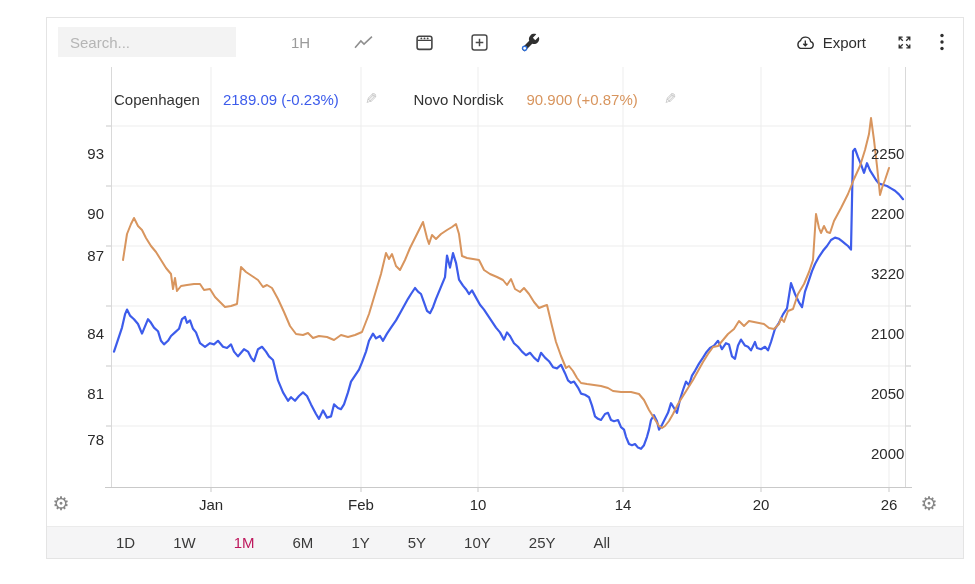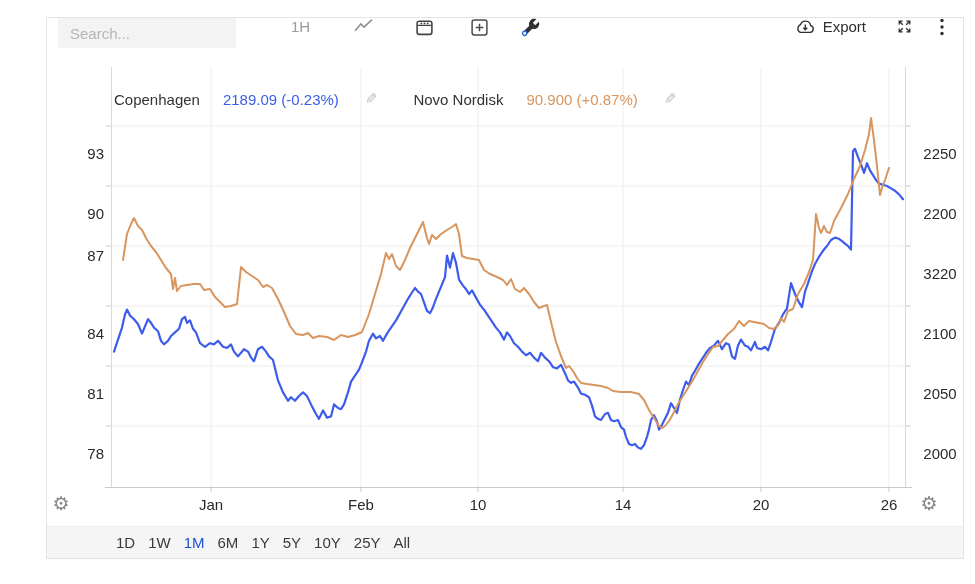--- a/index.html
+++ b/index.html
@@ -1,45 +1,45 @@
 <!DOCTYPE html>
 <html><head>
 <meta charset="utf-8">
 <style>
   html,body{margin:0;padding:0;background:#fff;font-family:"Liberation Sans",sans-serif;}
   .canvas{position:relative;width:975px;height:584px;background:#fff;overflow:hidden;}
   .widget{position:absolute;left:46px;top:17px;width:916px;height:540px;background:#fff;border:1px solid #e4e4e4;box-sizing:content-box;}
   
-  .toolbar{position:relative;height:48px;display:flex;align-items:flex-start;}
+  .toolbar{position:relative;height:48px;display:flex;align-items:center;}
   .search{margin-left:11px;width:178px;height:30px;background:#f3f3f3;border:none;outline:none;padding:0 12px;font-size:15px;color:#444;box-sizing:border-box;font-family:"Liberation Sans",sans-serif;}
   .search::placeholder{color:#b5b5b5;}
   .interval{margin-left:55px;color:#9b9b9b;font-size:15px;cursor:pointer;}
   .tb-icon{display:flex;align-items:center;justify-content:center;cursor:pointer;}
   .i-zigzag{margin-left:44px;}
   .i-cal{margin-left:42px;}
   .i-plus{margin-left:36px;}
   .i-wrench{margin-left:32px;}
   .export{margin-left:auto;display:flex;align-items:center;gap:6px;font-size:15px;color:#2f2f2f;cursor:pointer;}
   .i-full{margin-left:30px;}
   .i-kebab{margin-left:26px;margin-right:18px;}
   
   .chart-area{position:absolute;left:0;top:48px;width:916px;height:459px;}
   .chart-svg{position:absolute;left:64px;top:1px;overflow:visible;}
   .legend{position:absolute;left:67px;top:24px;display:flex;align-items:center;gap:26px;font-size:15px;white-space:nowrap;}
   .legend .lg-name{color:#333;}
   .legend .lg-val{margin-left:-3px;}
   .legend .lg-pencil{color:#c2c2c2;display:inline-block;transform:scaleX(-1);font-size:15px;cursor:pointer;margin-right:10px;}
   .axlabel{position:absolute;font-size:15px;color:#2a2a2a;line-height:20px;height:20px;margin-top:28px;}
   .axlabel.left{left:0;width:57px;text-align:right;}
-  .axlabel.right{left:868px;width:50px;text-align:center;}
+  .axlabel.right{left:824px;width:50px;text-align:left;}
   .gear{position:absolute;width:22px;height:22px;font-size:19px;line-height:22px;text-align:center;color:#868686;cursor:pointer;user-select:none;}
   .gear.gl{left:3px;top:427px;}
   .gear.gr{left:871px;top:427px;}
   
-  .footer{position:absolute;left:0;bottom:0;width:916px;height:32px;background:#f5f5f6;border-top:1px solid #ebebeb;display:flex;align-items:center;gap:13px;padding-left:69px;box-sizing:border-box;font-size:15px;color:#3a3a3a;}
+  .footer{position:absolute;left:0;bottom:0;width:916px;height:32px;background:#f5f5f6;border-top:1px solid #ebebeb;display:flex;align-items:center;gap:38px;padding-left:69px;box-sizing:border-box;font-size:15px;color:#3a3a3a;}
   .rangebtn{cursor:pointer;}
   svg{display:block;}
 </style>
 </head>
 <body>
 
 <div class="canvas">
   <div class="widget">
 
     <div class="toolbar">
@@ -153,38 +153,38 @@
           <span class="lg-name">Novo Nordisk</span>
           <span class="lg-val" style="color: rgb(216, 149, 94);">90.900 (+0.87%)</span>
           <span class="lg-pencil">✎</span>
         </div>
       <div>
           <div class="axlabel left" style="top: 50px;">93</div>
           <div class="axlabel left" style="top: 110px;">90</div>
           <div class="axlabel left" style="top: 152px;">87</div>
           <div class="axlabel left" style="top: 230px;">84</div>
           <div class="axlabel left" style="top: 290px;">81</div>
-          <div class="axlabel left" style="top: 350px;">78</div>
+          <div class="axlabel left" style="top: 336px;">78</div>
         </div>
       <div>
           <div class="axlabel right" style="top: 50px;">2250</div>
           <div class="axlabel right" style="top: 110px;">2200</div>
           <div class="axlabel right" style="top: 170px;">3220</div>
           <div class="axlabel right" style="top: 230px;">2100</div>
           <div class="axlabel right" style="top: 290px;">2050</div>
           <div class="axlabel right" style="top: 350px;">2000</div>
         </div>
       <div class="gear gl">⚙</div>
       <div class="gear gr">⚙</div>
     </div>
 
     <div class="footer">
         <span class="rangebtn">1D</span>
         <span class="rangebtn">1W</span>
-        <span class="rangebtn" style="color: #1d4ed8;">1M</span>
+        <span class="rangebtn" style="color: #be185d;">1M</span>
         <span class="rangebtn">6M</span>
         <span class="rangebtn">1Y</span>
         <span class="rangebtn">5Y</span>
         <span class="rangebtn">10Y</span>
         <span class="rangebtn">25Y</span>
         <span class="rangebtn">All</span>
       </div>
 
   </div>
 </div>

